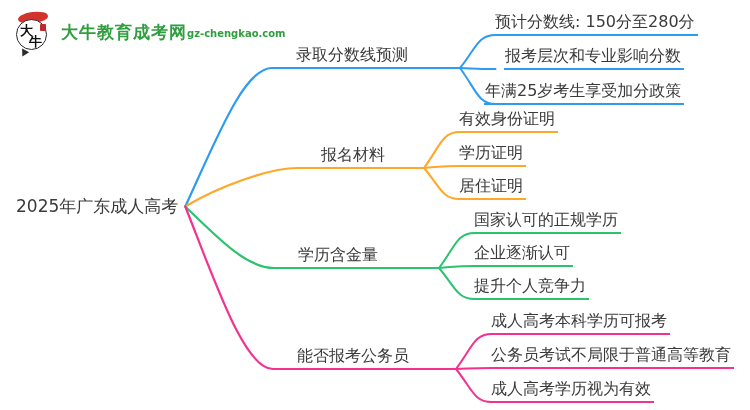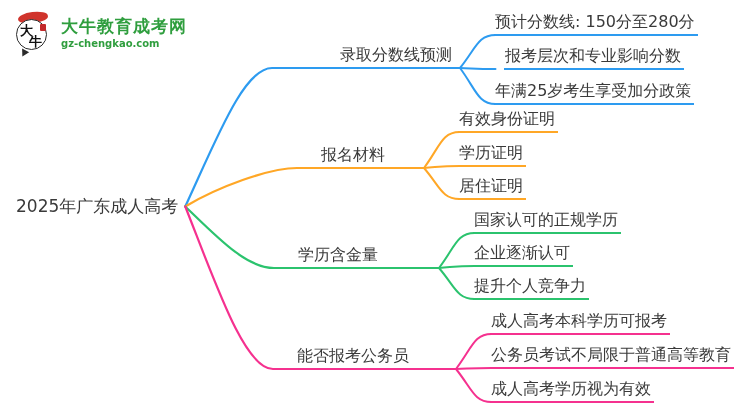--- a/index.html
+++ b/index.html
@@ -20,21 +20,21 @@
   .logo-tail{position:absolute;left:6px;top:40px;width:0;height:0;
     border-left:4px solid transparent;border-right:4px solid transparent;
     border-top:7px solid #2b2b2b;transform:rotate(28deg);}
   .logo-hat{position:absolute;left:4px;top:2px;width:30px;height:11px;background:#d0342c;
     border-radius:50% 50% 45% 45%;transform:rotate(-7deg);}
   .logo-char-a{position:absolute;left:6px;top:12px;font-size:13px;font-weight:bold;color:#111;
     font-family:"DejaVu Serif","Liberation Serif",serif;}
   .logo-char-b{position:absolute;left:15px;top:23px;font-size:13px;font-weight:bold;color:#111;
     font-family:"DejaVu Serif","Liberation Serif",serif;}
   .logo-seal{position:absolute;left:26px;top:14px;width:6px;height:7px;background:#c3292a;border-radius:1px;}
-  .logo-text{display:flex;flex-direction:column;line-height:1.15;}
+  .logo-text{display:flex;flex-direction:row;line-height:1.15;align-items:center;}
   .logo-brand{color:#2f9e3e;font-size:17px;font-weight:bold;letter-spacing:1px;}
   .logo-domain{color:#2f9e3e;font-size:10px;font-weight:bold;margin-top:1px;}
 </style>
 </head>
 <body>
 
 <div id="canvas">
 
   <svg id="connectors" viewBox="0 0 750 410" xmlns="http://www.w3.org/2000/svg">
       <path d="M 185.265625 206.5 C 217.265625 137.25, 244 68, 272 68 L 460 68" fill="none" stroke="#2d9bf0" stroke-width="2.2" stroke-linecap="round"></path>
@@ -65,24 +65,24 @@
       <div class="logo-seal"></div>
     </div>
     <div class="logo-text">
       <span class="logo-brand">大牛教育成考网</span>
       <span class="logo-domain">gz-chengkao.com</span>
     </div>
   </div>
 
   <div class="node root-node" id="root-node" style="left:16px;top:196px;">2025年广东成人高考</div>
 
-<div class="node branch-label" style="left: 296px; top: 45px; margin-left: 44px;">录取分数线预测</div>
+<div class="node branch-label" style="left: 296px; top: 45px;">录取分数线预测</div>
     <div class="node child-node" style="left: 494px; top: 12px; border-bottom-color: rgb(45, 155, 240);">预计分数线: 150分至280分</div>
     <div class="node child-node" style="left: 504px; top: 46px; border-bottom-color: rgb(45, 155, 240);">报考层次和专业影响分数</div>
-    <div class="node child-node" style="left: 494px; top: 81px; border-bottom-color: rgb(45, 155, 240);">年满25岁考生享受加分政策</div>
+    <div class="node child-node" style="left: 484px; top: 81px; border-bottom-color: rgb(45, 155, 240);">年满25岁考生享受加分政策</div>
     <div class="node branch-label" style="left: 321px; top: 145px;">报名材料</div>
     <div class="node child-node" style="left: 458px; top: 109px; border-bottom-color: rgb(255, 167, 38);">有效身份证明</div>
     <div class="node child-node" style="left: 458px; top: 143px; border-bottom-color: rgb(255, 167, 38);">学历证明</div>
     <div class="node child-node" style="left: 458px; top: 176px; border-bottom-color: rgb(255, 167, 38);">居住证明</div>
     <div class="node branch-label" style="left: 298px; top: 245px;">学历含金量</div>
     <div class="node child-node" style="left: 473px; top: 210px; border-bottom-color: rgb(43, 195, 110);">国家认可的正规学历</div>
     <div class="node child-node" style="left: 473px; top: 243px; border-bottom-color: rgb(43, 195, 110);">企业逐渐认可</div>
     <div class="node branch-label" style="left: 297px; top: 346px;">能否报考公务员</div>
     <div class="node child-node" style="left: 473px; top: 276px; border-bottom-color: rgb(43, 195, 110);">提升个人竞争力</div>
     <div class="node child-node" style="left: 490px; top: 311px; border-bottom-color: rgb(245, 49, 143);">成人高考本科学历可报考</div>

